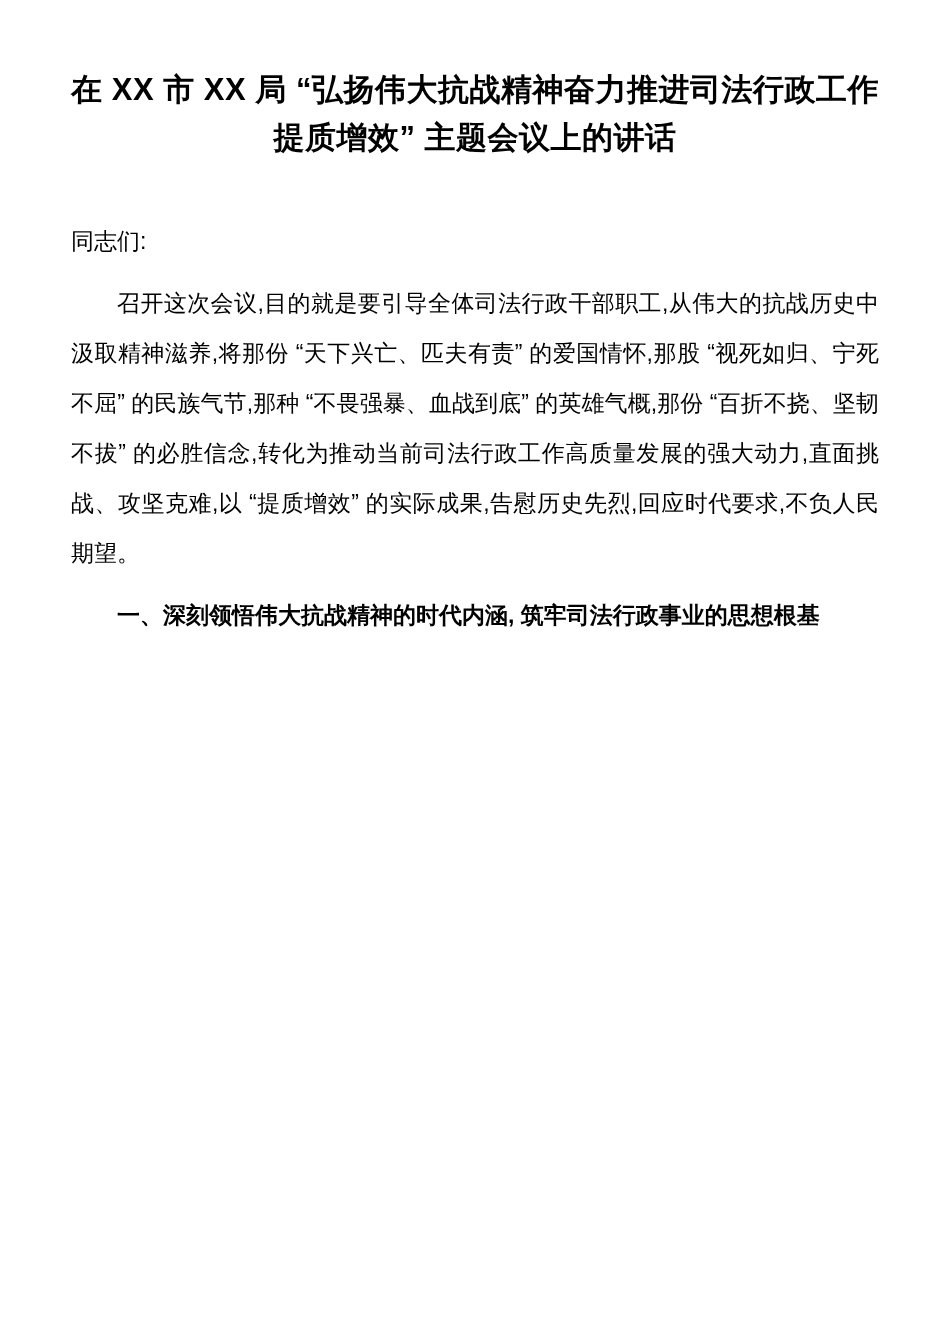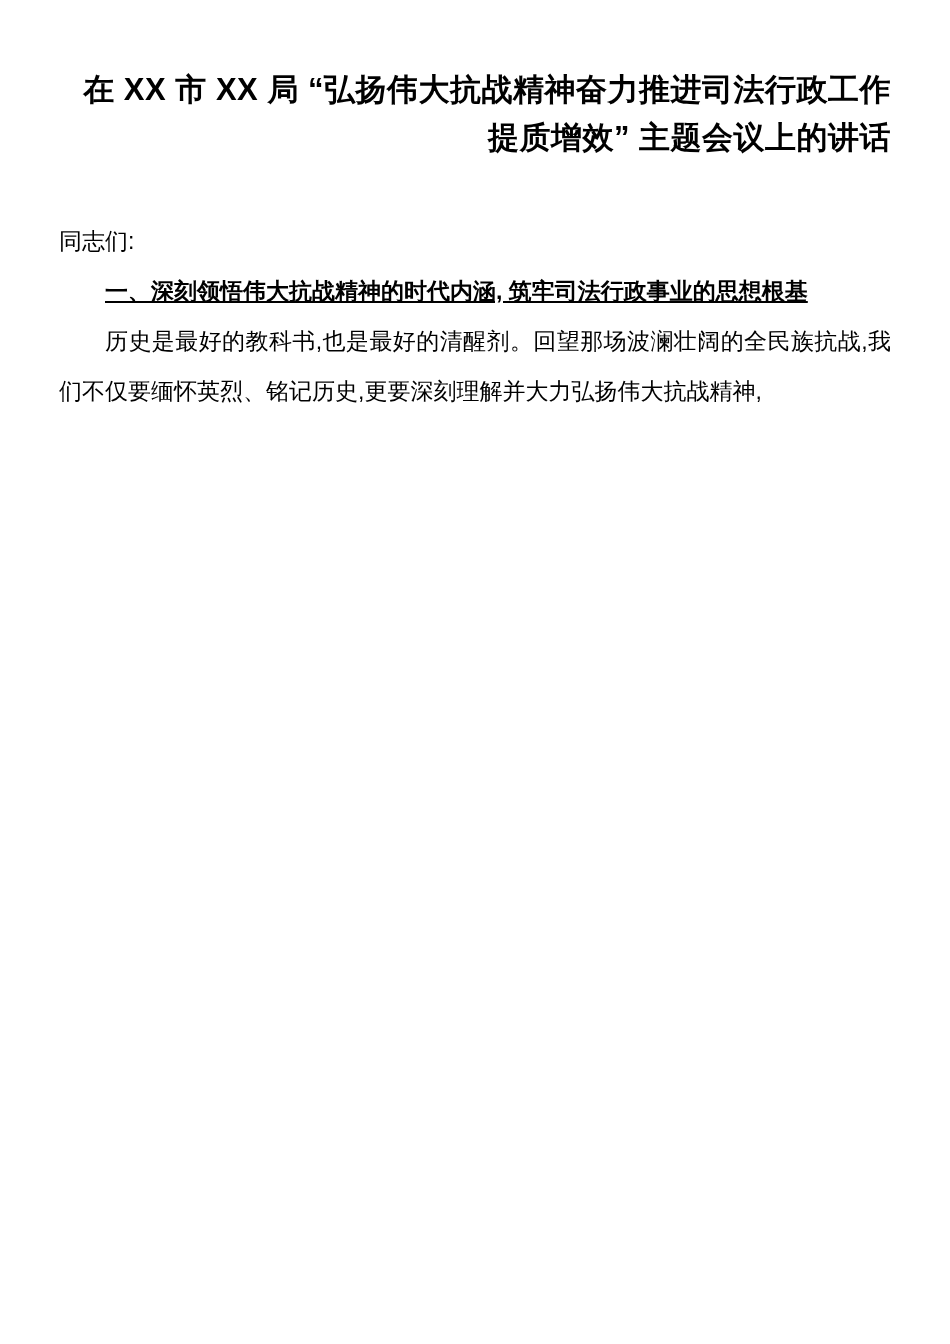--- a/index.html
+++ b/index.html
@@ -16,51 +16,50 @@
     background: #ffffff;
     color: #000000;
     font-family: "Liberation Sans", sans-serif;
     overflow: hidden;
   }
   .doc-title {
     margin: 8px 0 54px 0;
     font-size: 31px;
     line-height: 48px;
     font-weight: 700;
-    text-align: right;
+    text-align: center;
     letter-spacing: 0.5px;
   }
   .body-text p {
-    margin: 0;
+    margin: 12px;
     font-size: 23px;
     line-height: 50px;
     text-align: justify;
     text-justify: inter-ideograph;
     word-break: break-all;
   }
   .salutation {
     text-indent: 0;
   }
   .para {
     text-indent: 46px;
   }
   .section-heading {
     font-weight: 700;
-    text-decoration: underline;
   }
 </style>
 </head>
 <body>
 
 <div class="page">
   <h1 class="doc-title">在 XX 市 XX 局 “弘扬伟大抗战精神奋力推进司法行政工作提质增效” 主题会议上的讲话</h1>
 
   <div class="body-text">
     <p class="salutation">同志们:</p>
 
 
+    <p class="para">召开这次会议,目的就是要引导全体司法行政干部职工,从伟大的抗战历史中汲取精神滋养,将那份 “天下兴亡、匹夫有责” 的爱国情怀,那股 “视死如归、宁死不屈” 的民族气节,那种 “不畏强暴、血战到底” 的英雄气概,那份 “百折不挠、坚韧不拔” 的必胜信念,转化为推动当前司法行政工作高质量发展的强大动力,直面挑战、攻坚克难,以 “提质增效” 的实际成果,告慰历史先烈,回应时代要求,不负人民期望。</p>
 
 
     <p class="para section-heading">一、深刻领悟伟大抗战精神的时代内涵, 筑牢司法行政事业的思想根基</p>
 
-    <p class="para">历史是最好的教科书,也是最好的清醒剂。回望那场波澜壮阔的全民族抗战,我们不仅要缅怀英烈、铭记历史,更要深刻理解并大力弘扬伟大抗战精神,</p>
   </div>
 </div>
 
 </body></html>

